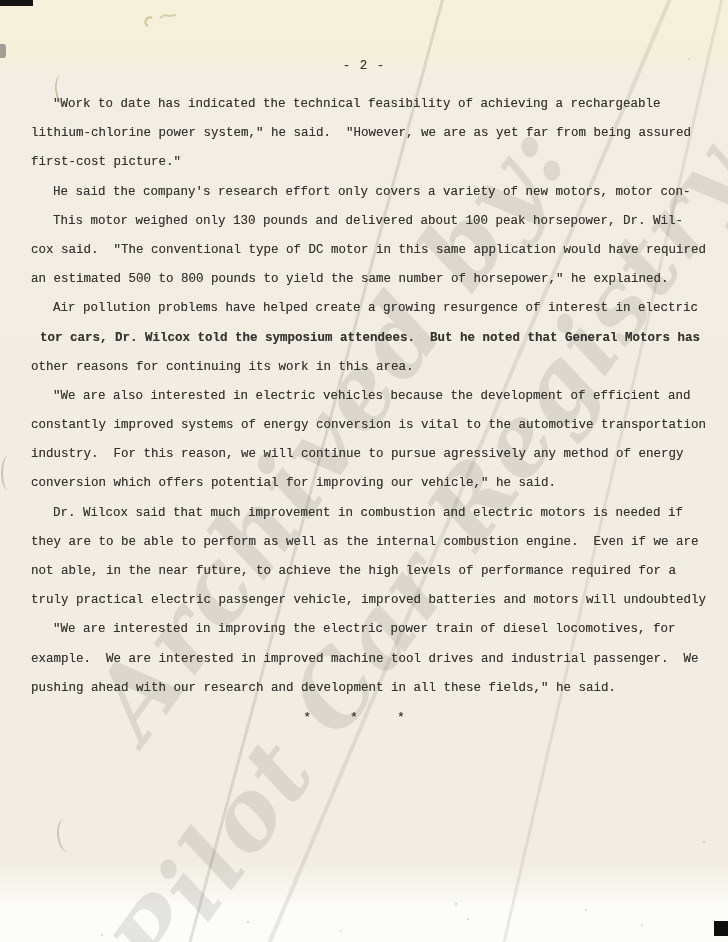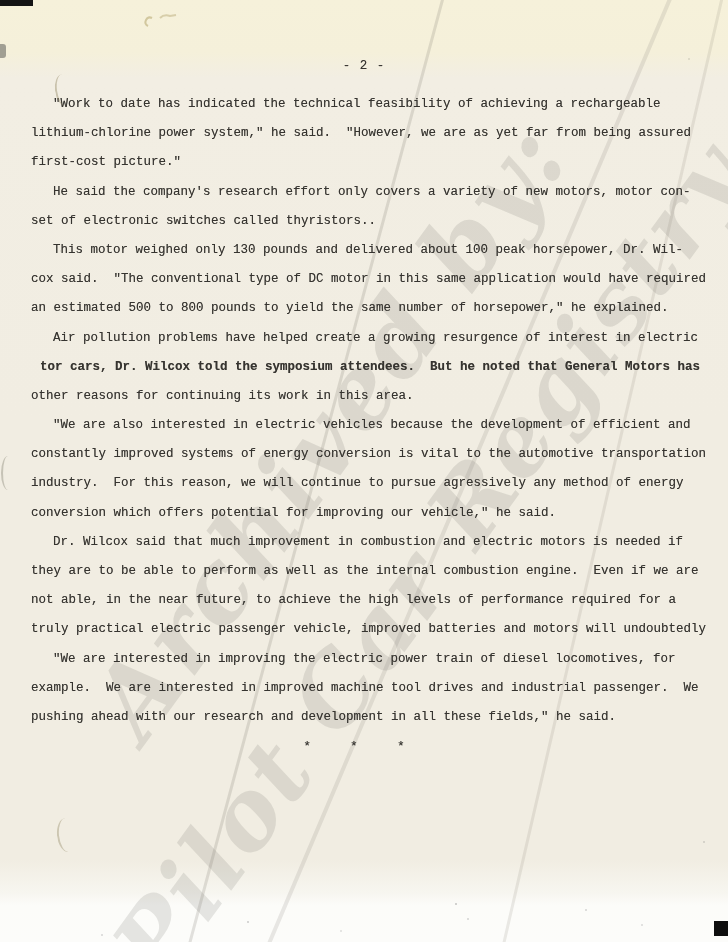--- a/index.html
+++ b/index.html
@@ -81,21 +81,20 @@
   <div class="scratch scratch-c"></div>
   <div class="scratch scratch-d"></div>
 
   <div class="page-num">- 2 -</div>
 
   <div class="doc-text">
     <div class="line indent">"Work to date has indicated the technical feasibility of achieving a rechargeable</div>
     <div class="line">lithium-chlorine power system," he said.  "However, we are as yet far from being assured</div>
     <div class="line">first-cost picture."</div>
     <div class="line indent">He said the company's research effort only covers a variety of new motors, motor con-</div>
-    <div class="line">set of electronic switches called thyristors..</div>
     <div class="line indent">This motor weighed only 130 pounds and delivered about 100 peak horsepower, Dr. Wil-</div>
     <div class="line">cox said.  "The conventional type of DC motor in this same application would have required</div>
     <div class="line">an estimated 500 to 800 pounds to yield the same number of horsepower," he explained.</div>
     <div class="line indent">Air pollution problems have helped create a growing resurgence of interest in electric</div>
     <div class="line indent-sm">tor cars, Dr. Wilcox told the symposium attendees.  But he noted that General Motors has</div>
     <div class="line">other reasons for continuing its work in this area.</div>
     <div class="line indent">"We are also interested in electric vehicles because the development of efficient and</div>
     <div class="line">constantly improved systems of energy conversion is vital to the automotive transportation</div>
     <div class="line">industry.  For this reason, we will continue to pursue agressively any method of energy</div>
     <div class="line">conversion which offers potential for improving our vehicle," he said.</div>

